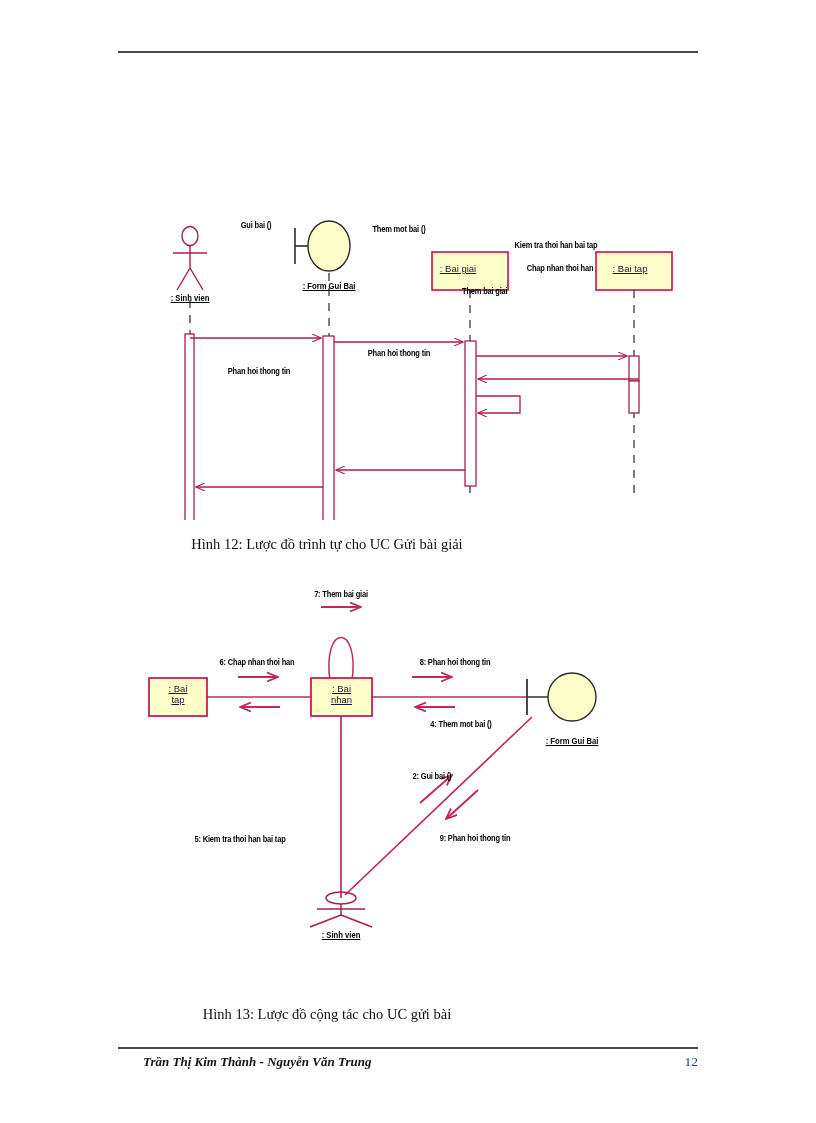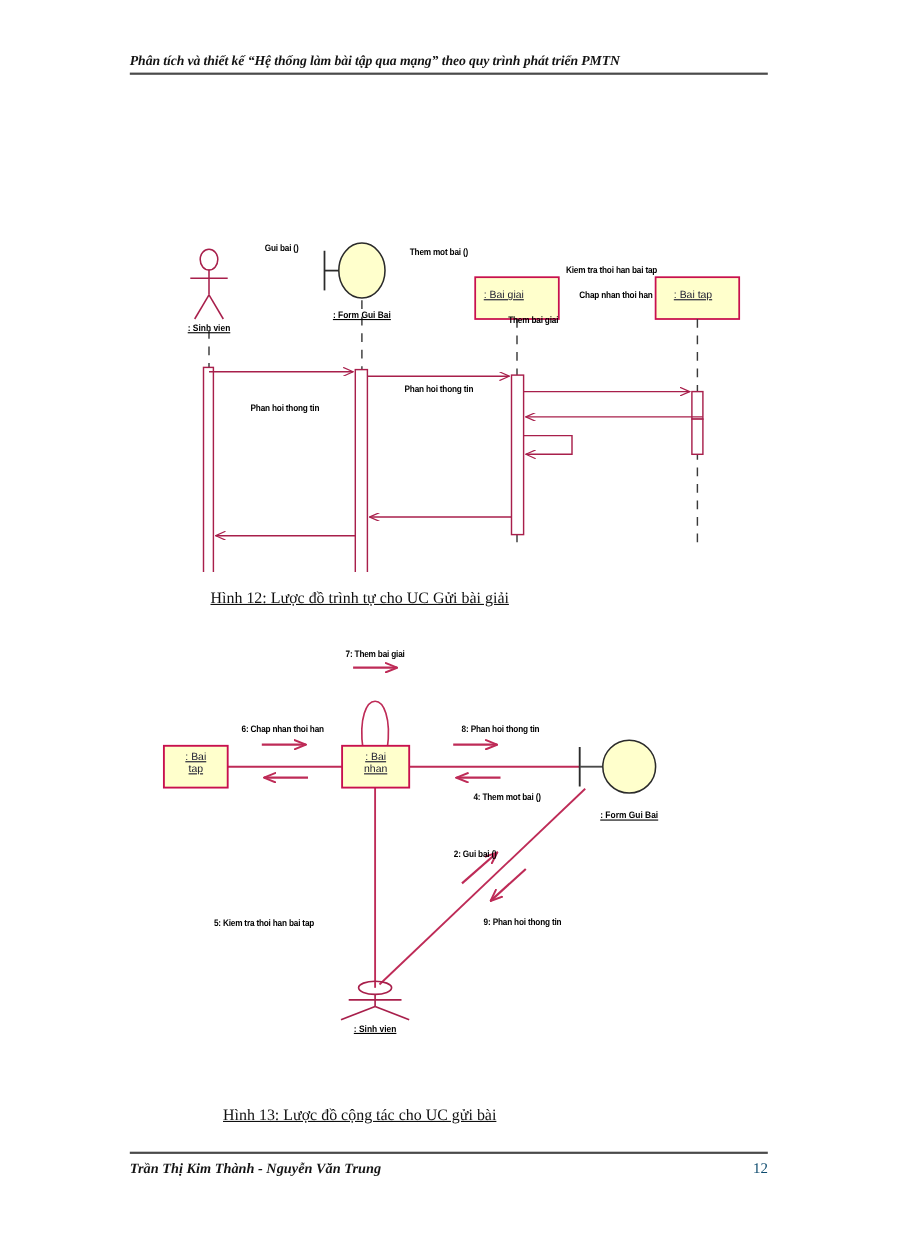--- a/index.html
+++ b/index.html
@@ -47,20 +47,21 @@
   }
   #page-footer .foot-rule {
     border-top: 2px solid #4a4a4a;
     width: 580px;
   }
   #page-footer .foot-row {
     margin-top: 5px;
     display: flex;
     justify-content: space-between;
     align-items: flex-start;
+    margin-left: 25px;
   }
   #page-footer .foot-authors {
     font-family: "Liberation Serif", serif;
     font-style: italic;
     font-weight: bold;
     font-size: 13px;
     color: #141414;
     white-space: nowrap;
   }
   #page-footer .foot-page {
@@ -71,21 +72,20 @@
 
   
   .figure-caption {
     position: absolute;
     width: 654px;
     left: 0;
     text-align: center;
     font-family: "Liberation Serif", serif;
     font-size: 14.5px;
     color: #101010;
-    text-decoration: underline;
   }
   #caption-12 { top: 536px; }
   #caption-13 { top: 1006px; }
 
   
   .diagram {
     position: absolute;
     left: 0;
   }
   #sequence-diagram { top: 100px; width: 816px; height: 420px; }
@@ -133,21 +133,20 @@
     white-space: nowrap;
     text-align: center;
     line-height: 11px;
   }
   .boxname u { text-decoration: underline; }
 </style>
 </head>
 <body>
 
 <div id="page-header">
-  <div class="head-text">Phân tích và thiết kế “Hệ thống làm bài tập qua mạng” theo quy trình phát triển PMTN</div>
   <div class="head-rule"></div>
 </div>
 
 <div class="diagram" id="sequence-diagram">
   <svg width="816" height="420" viewBox="0 0 816 420" xmlns="http://www.w3.org/2000/svg">
     <defs>
       <marker id="ah-r" markerWidth="10" markerHeight="8" refX="9" refY="4" orient="auto" markerUnits="userSpaceOnUse">
         <path d="M0,0 L9,4 L0,8" fill="none" stroke="#A81F4B" stroke-width="1.1"></path>
       </marker>
       <marker id="ah-l" markerWidth="10" markerHeight="8" refX="9" refY="4" orient="auto" markerUnits="userSpaceOnUse">

